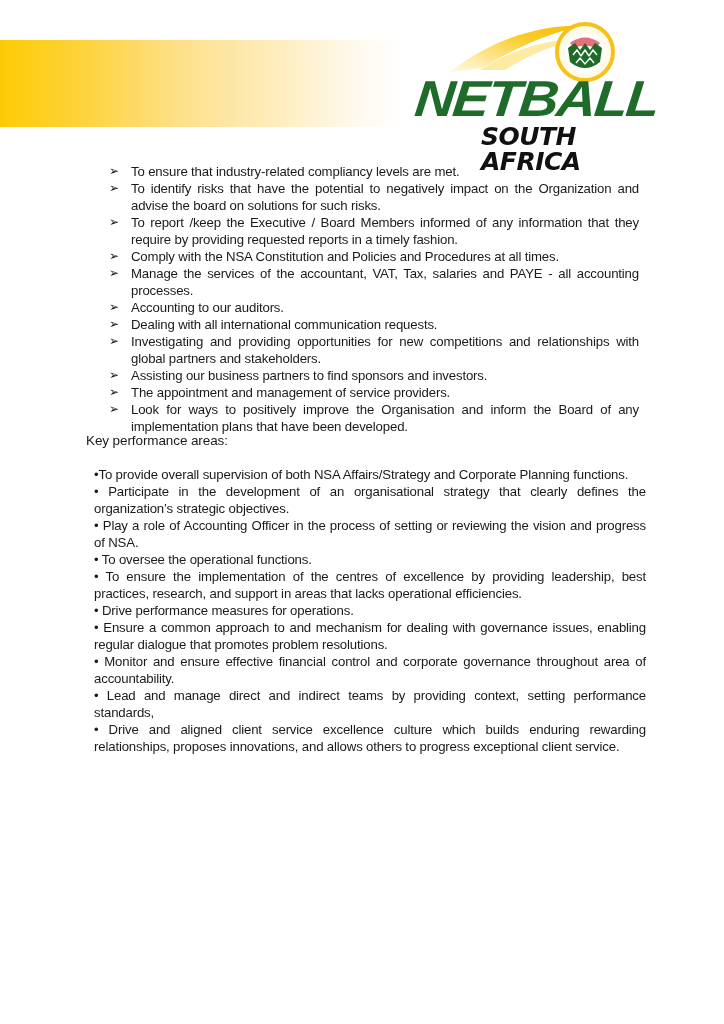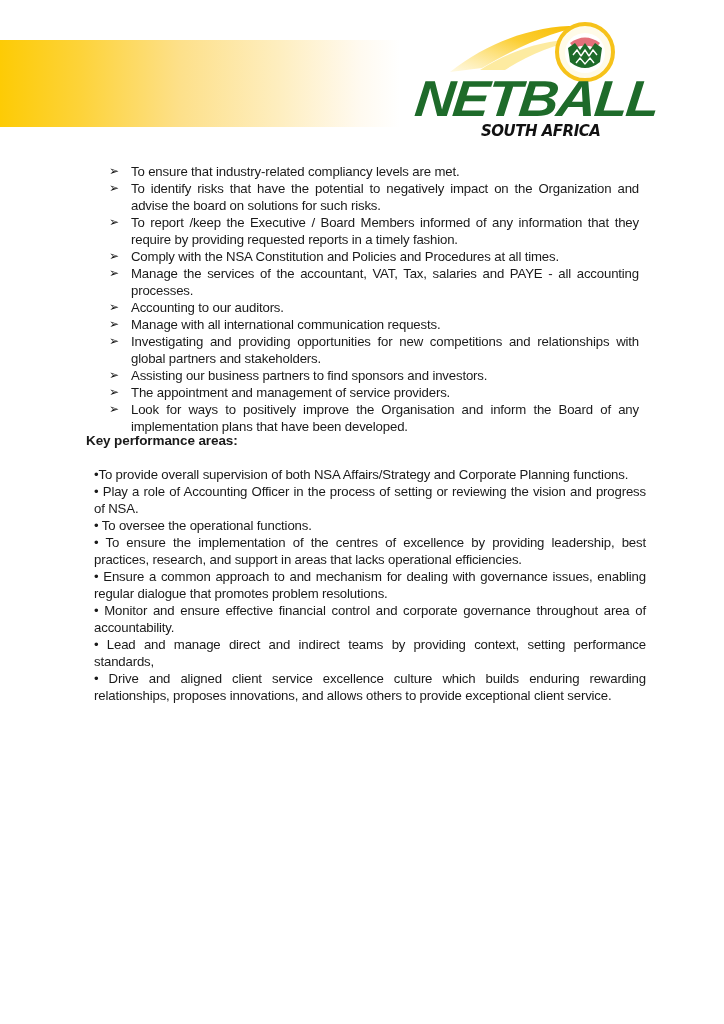--- a/index.html
+++ b/index.html
@@ -15,35 +15,35 @@
     .logo svg { position: absolute; left: 0; top: 0; }
     .logo-word {
       position: absolute; left: 8px; top: 64px;
       font-family: "Liberation Sans", sans-serif; font-weight: bold; font-style: italic;
       font-size: 55px; letter-spacing: -2px; color: #1e6b2a; line-height: 1;
       transform: skewX(-6deg) scaleY(0.92); transform-origin: left top;
     }
     .logo-sub {
       position: absolute; left: 71px; top: 114px;
       font-family: "DejaVu Sans", sans-serif; font-weight: bold; font-style: italic;
-      font-size: 15px; letter-spacing: -0.5px; color: #111; line-height: 1;
+      font-size: 25px; letter-spacing: -0.5px; color: #111; line-height: 1;
     }
 
     .duties { position: absolute; left: 106px; top: 163px; width: 533px; }
     .duty {
       position: relative; padding-left: 25px; font-size: 13.2px; line-height: 17px;
       text-align: justify; letter-spacing: -0.15px;
     }
     .duty .arrow {
       position: absolute; left: 3px; top: 0; font-size: 12px; line-height: 17px; color: #111;
     }
 
     .kpa-title {
       position: absolute; left: 86px; top: 432px;
-      font-size: 13.5px; font-weight: bold; line-height: 17px; letter-spacing: -0.1px;
+      font-size: 13.5px; font-weight: normal; line-height: 17px; letter-spacing: -0.1px;
     }
     .kpa { position: absolute; left: 86px; top: 466px; width: 552px; margin-left: 8px; }
     .kpa-item {
       font-size: 13.2px; line-height: 17px; text-align: justify; letter-spacing: -0.15px;
     }
   </style>
 </head>
 <body>
 
 <div class="header-band"></div>
@@ -71,30 +71,32 @@
   <div class="logo-sub">SOUTH AFRICA</div>
 </div>
 
 <div class="duties" id="duties">
     <div class="duty"><span class="arrow">➢</span><span>To ensure that industry-related compliancy levels are met.</span></div>
     <div class="duty"><span class="arrow">➢</span><span>To identify risks that have the potential to negatively impact on the Organization and advise the board on solutions for such risks.</span></div>
     <div class="duty"><span class="arrow">➢</span><span>To report /keep the Executive / Board Members informed of any information that they require by providing requested reports in a timely fashion.</span></div>
     <div class="duty"><span class="arrow">➢</span><span>Comply with the NSA Constitution and Policies and Procedures at all times.</span></div>
     <div class="duty"><span class="arrow">➢</span><span>Manage the services of the accountant, VAT, Tax, salaries and PAYE - all accounting processes.</span></div>
     <div class="duty"><span class="arrow">➢</span><span>Accounting to our auditors.</span></div>
-    <div class="duty"><span class="arrow">➢</span><span>Manage with all international communication requests.</span></div>
+    <div class="duty"><span class="arrow">➢</span><span>Dealing with all international communication requests.</span></div>
     <div class="duty"><span class="arrow">➢</span><span>Investigating and providing opportunities for new competitions and relationships with global partners and stakeholders.</span></div>
     <div class="duty"><span class="arrow">➢</span><span>Assisting our business partners to find sponsors and investors.</span></div>
     <div class="duty"><span class="arrow">➢</span><span>The appointment and management of service providers.</span></div>
     <div class="duty"><span class="arrow">➢</span><span>Look for ways to positively improve the Organisation and inform the Board of any implementation plans that have been developed.</span></div>
   </div>
 
 <div class="kpa-title">Key performance areas:</div>
 <div class="kpa" id="kpa">
     <div class="kpa-item">•To provide overall supervision of both NSA Affairs/Strategy and Corporate Planning functions.</div>
+    <div class="kpa-item">• Participate in the development of an organisational strategy that clearly defines the organization’s strategic objectives.</div>
     <div class="kpa-item">•  Play a role of Accounting Officer in the process of setting or reviewing the vision and progress of NSA.</div>
     <div class="kpa-item">• To oversee the operational functions.</div>
     <div class="kpa-item">• To ensure the implementation of the centres of excellence by providing leadership, best practices, research, and support in areas that lacks operational efficiencies.</div>
+    <div class="kpa-item">• Drive performance measures for operations.</div>
     <div class="kpa-item">• Ensure a common approach to and mechanism for dealing with governance issues, enabling regular dialogue that promotes problem resolutions.</div>
     <div class="kpa-item">• Monitor and ensure effective financial control and corporate governance throughout area of accountability.</div>
     <div class="kpa-item">• Lead and manage direct and indirect teams by providing context, setting performance standards,</div>
-    <div class="kpa-item">• Drive and aligned client service excellence culture which builds enduring rewarding relationships, proposes innovations, and allows others to provide exceptional client service.</div>
+    <div class="kpa-item">• Drive and aligned client service excellence culture which builds enduring rewarding relationships, proposes innovations, and allows others to progress exceptional client service.</div>
   </div>
 
 </body></html>

